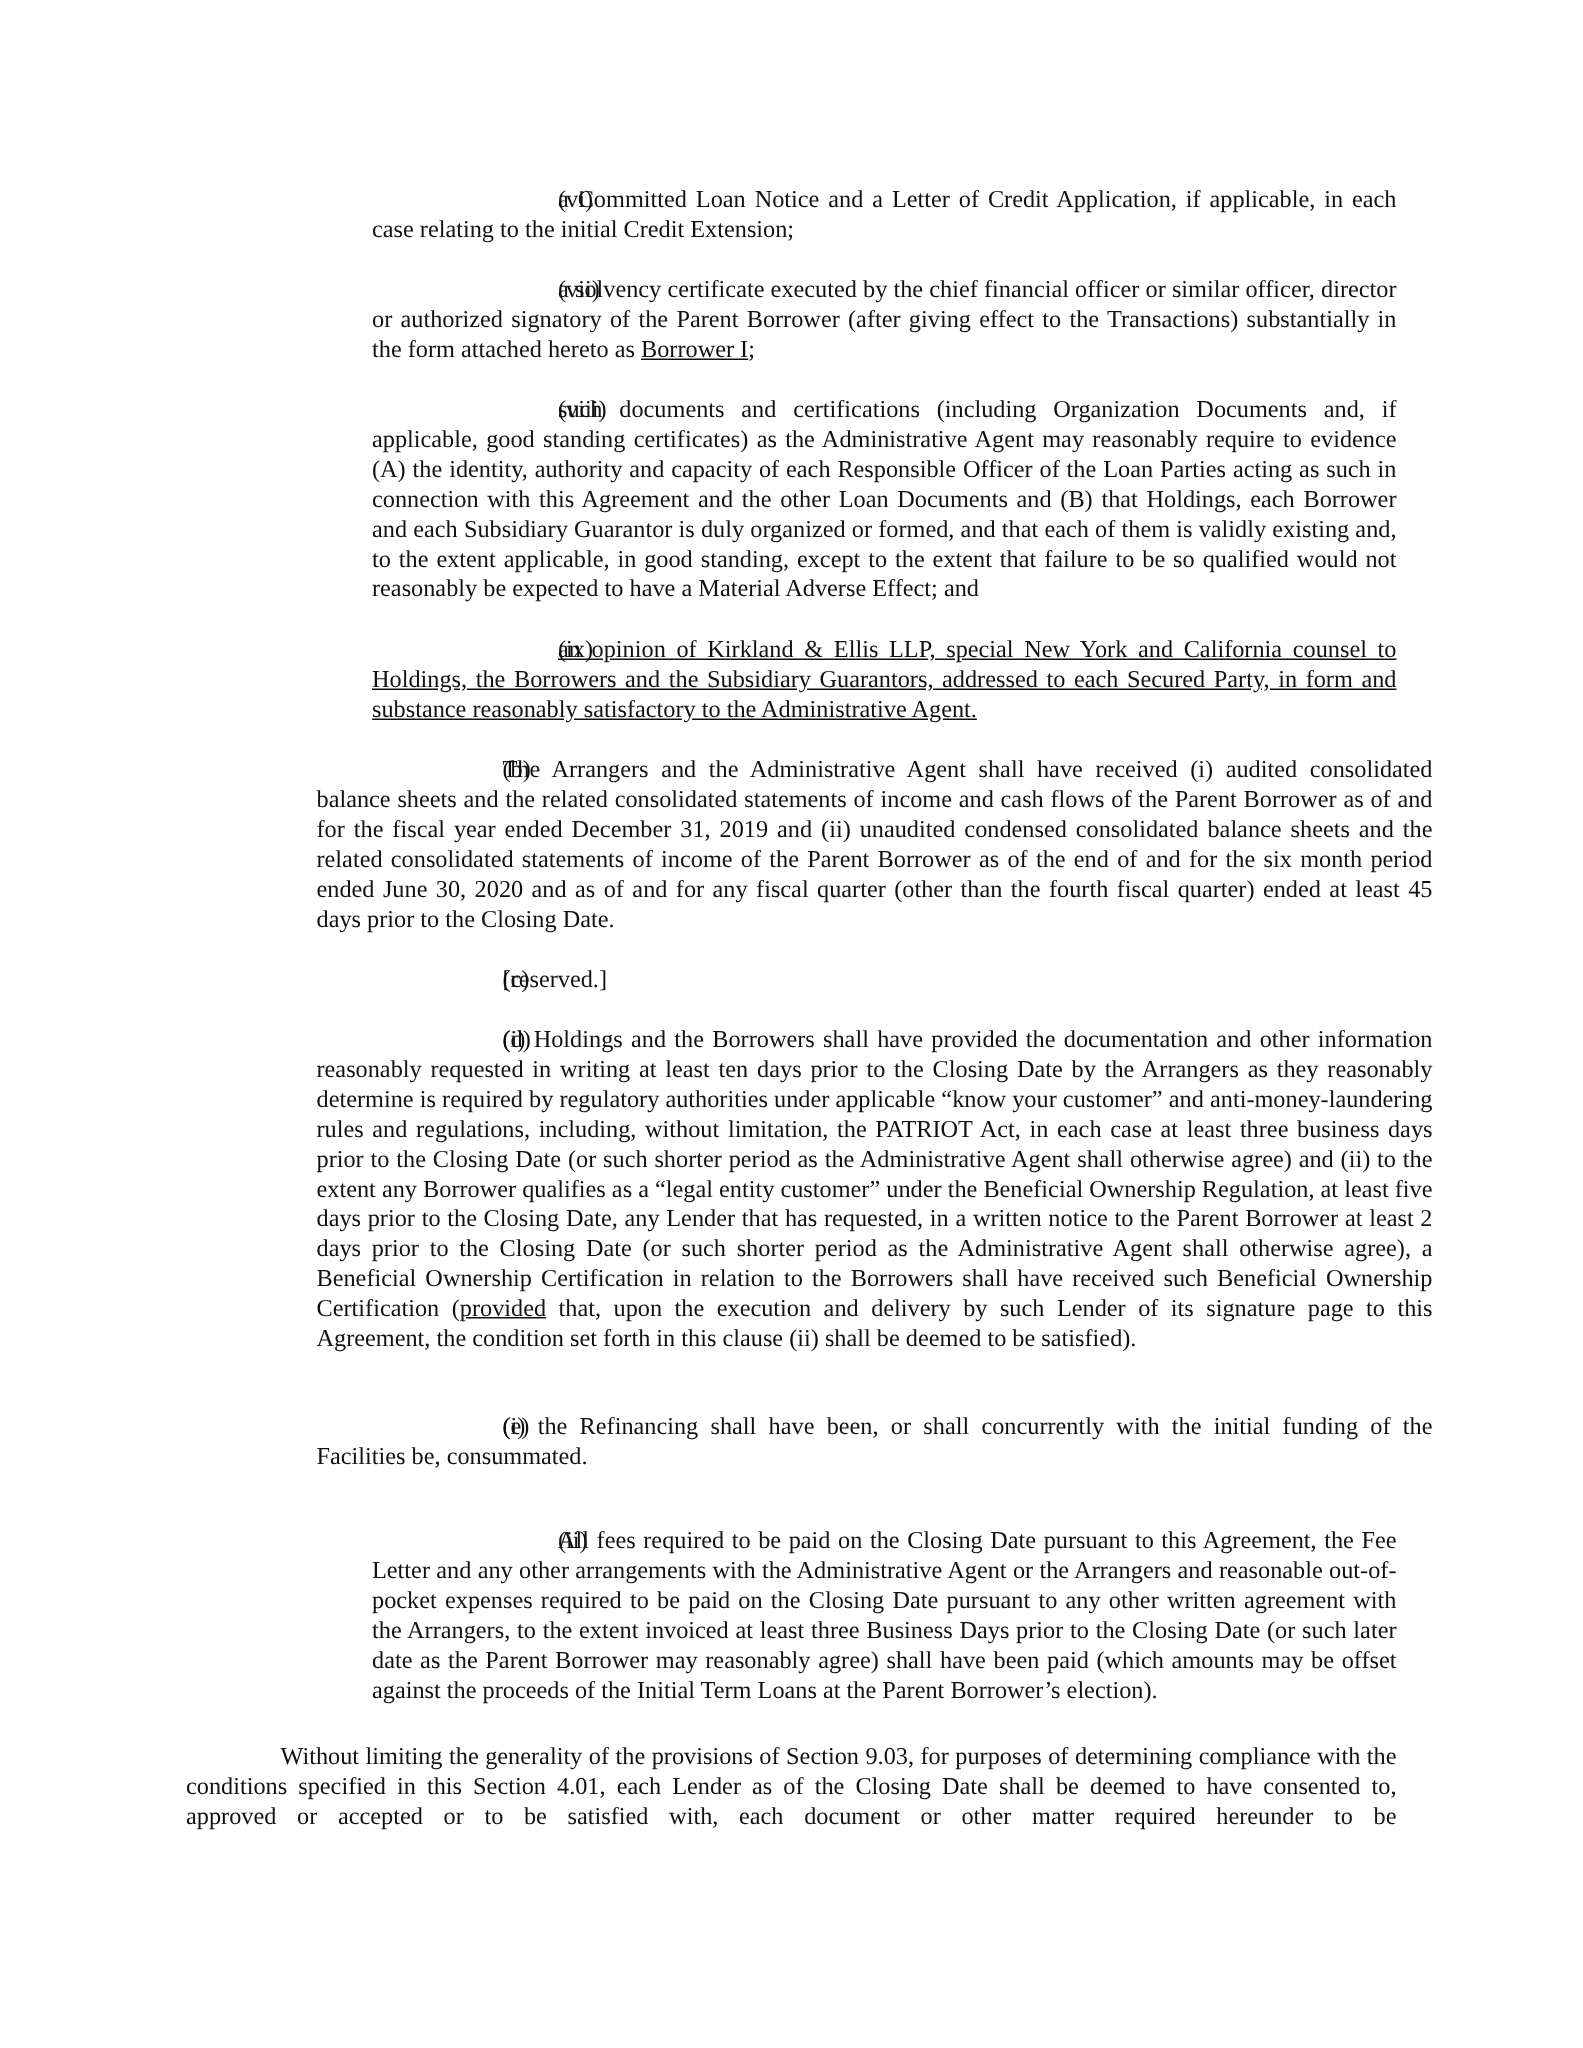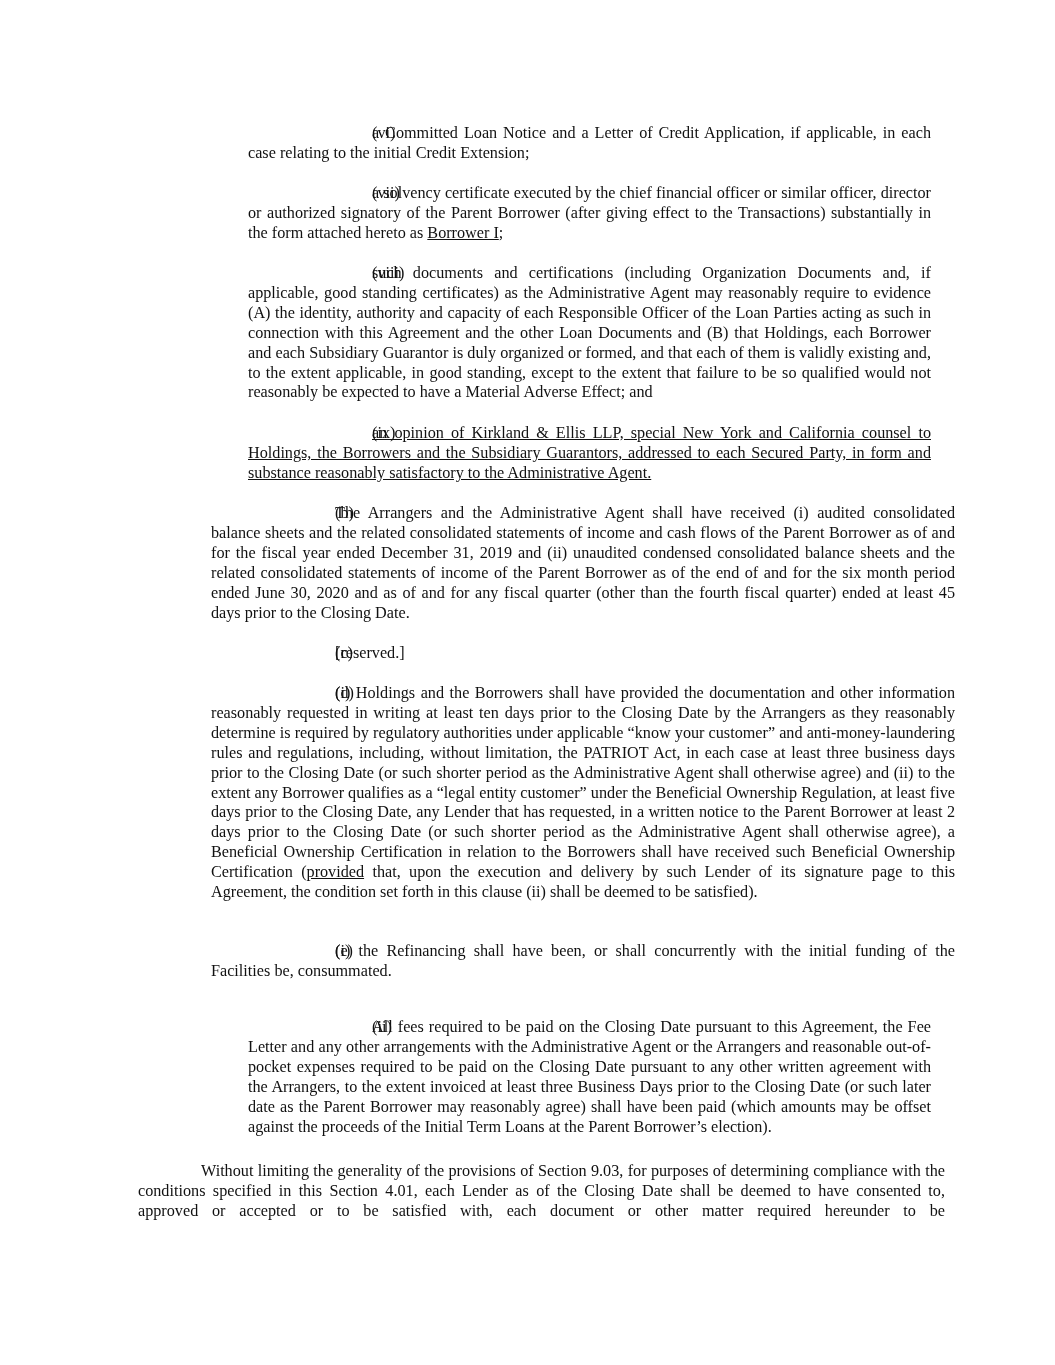--- a/index.html
+++ b/index.html
@@ -55,17 +55,17 @@
   </p>
 
   <p class="para l1" style="top:942px;">
     <span class="lbl">(e)</span><span>(i) the Refinancing shall have been, or shall concurrently with the initial funding of the Facilities be, consummated.</span>
   </p>
 
   <p class="para sub" style="top:1002px;margin-top:16px;">
     <span class="lbl">(ii)</span><span>All fees required to be paid on the Closing Date pursuant to this Agreement, the Fee Letter and any other arrangements with the Administrative Agent or the Arrangers and reasonable out-of-pocket expenses required to be paid on the Closing Date pursuant to any other written agreement with the Arrangers, to the extent invoiced at least three Business Days prior to the Closing Date (or such later date as the Parent Borrower may reasonably agree) shall have been paid (which amounts may be offset against the proceeds of the Initial Term Loans at the Parent Borrower’s election).</span>
   </p>
 
-  <p class="para final last-line-justify" style="top:1162px;margin-left:14px;">
+  <p class="para final last-line-justify" style="top:1162px;">
     <span>Without limiting the generality of the provisions of Section 9.03, for purposes of determining compliance with the conditions specified in this Section 4.01, each Lender as of the Closing Date shall be deemed to have consented to, approved or accepted or to be satisfied with, each document or other matter required hereunder to be</span>
   </p>
 
 </div>
 
 </body></html>

